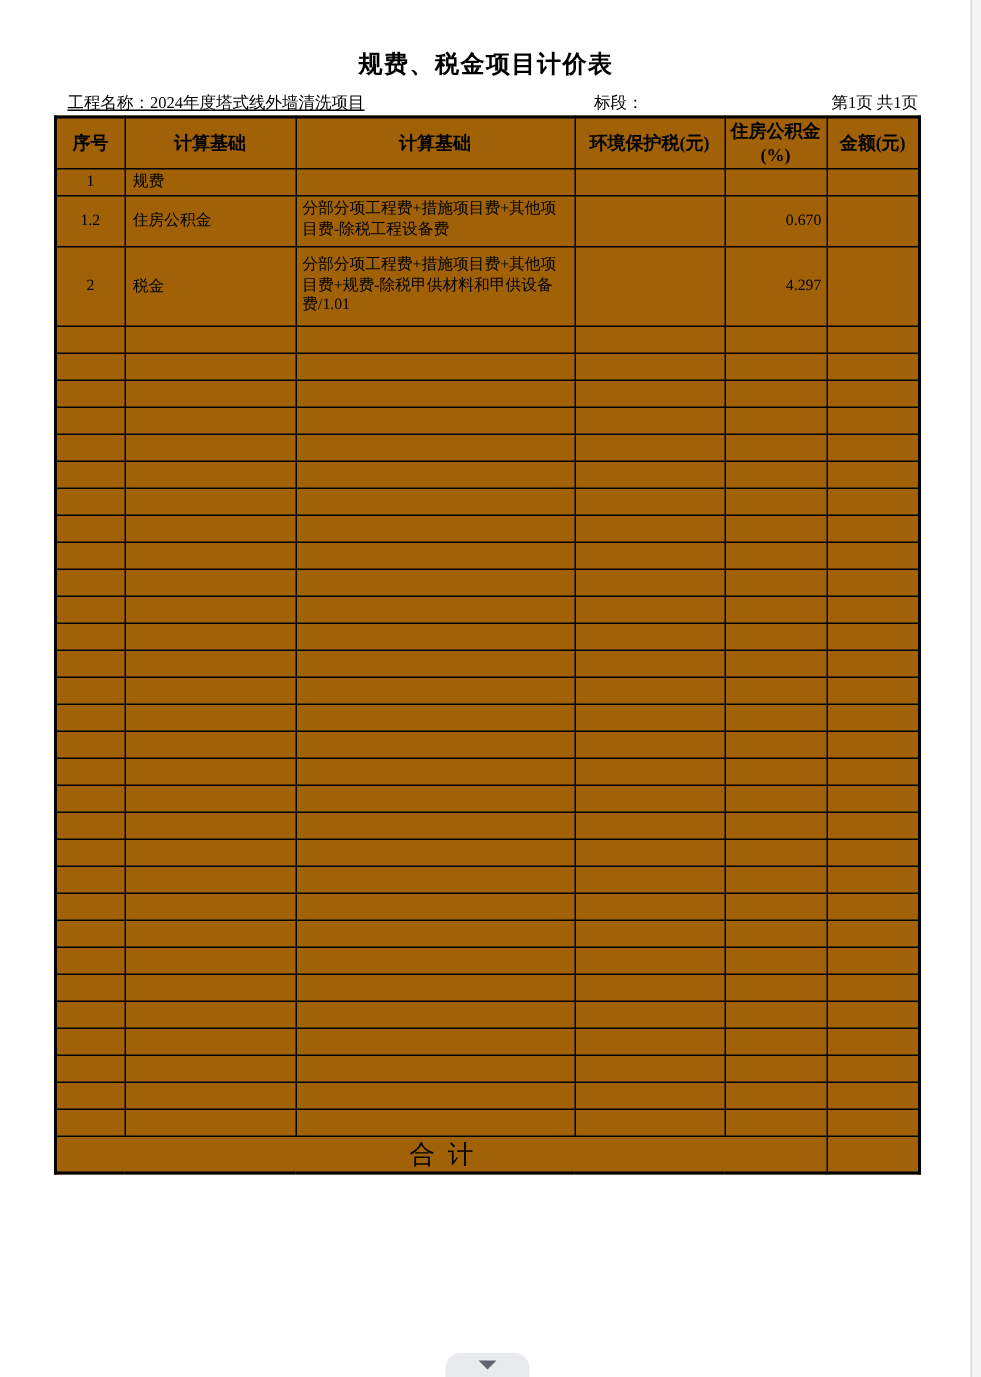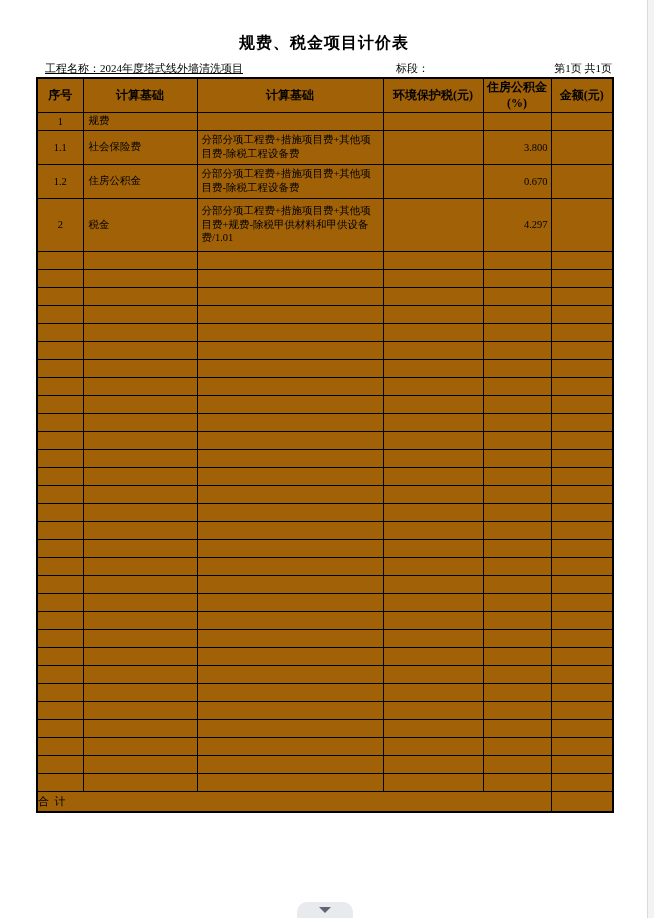--- a/index.html
+++ b/index.html
@@ -58,21 +58,21 @@
   tr.h-three  { height: 53px; }
   tr.h-empty  { height: 18px; }
   tr.h-total  { height: 21px; }
 
   td.c-no    { text-align: center; }
   td.c-name  { text-align: left; padding: 1px 5px; }
   td.c-basis { text-align: left; padding: 1px 4px; line-height: 1.3; word-break: break-all; }
   td.c-base  { text-align: right; padding-right: 3px; }
   td.c-rate  { text-align: right; padding-right: 3px; }
   td.c-amt   { text-align: right; padding-right: 3px; }
-  td.c-total { font-size: 11px; white-space: pre; }
+  td.c-total { text-align: center; font-size: 17px; white-space: pre; }
 
   .scroll-btn {
     position: absolute; bottom: 0; left: 297px;
     width: 56px; height: 16px;
     background: #e8eaee;
     border: none; outline: none;
     border-radius: 10px 10px 0 0;
     display: flex; align-items: center; justify-content: center;
     cursor: pointer;
   }
@@ -118,28 +118,20 @@
     <tbody>
       <tr class="h-one">
         <td class="c-no">1</td>
         <td class="c-name">规费</td>
         <td class="c-basis"></td>
         <td class="c-base"></td>
         <td class="c-rate"></td>
         <td class="c-amt"></td>
       </tr>
       <tr class="h-two">
-        <td class="c-no">1.1</td>
-        <td class="c-name">社会保险费</td>
-        <td class="c-basis">分部分项工程费+措施项目费+其他项目费-除税工程设备费</td>
-        <td class="c-base"></td>
-        <td class="c-rate">3.800</td>
-        <td class="c-amt"></td>
-      </tr>
-      <tr class="h-two">
         <td class="c-no">1.2</td>
         <td class="c-name">住房公积金</td>
         <td class="c-basis">分部分项工程费+措施项目费+其他项目费-除税工程设备费</td>
         <td class="c-base"></td>
         <td class="c-rate">0.670</td>
         <td class="c-amt"></td>
       </tr>
       <tr class="h-three">
         <td class="c-no">2</td>
         <td class="c-name">税金</td>

